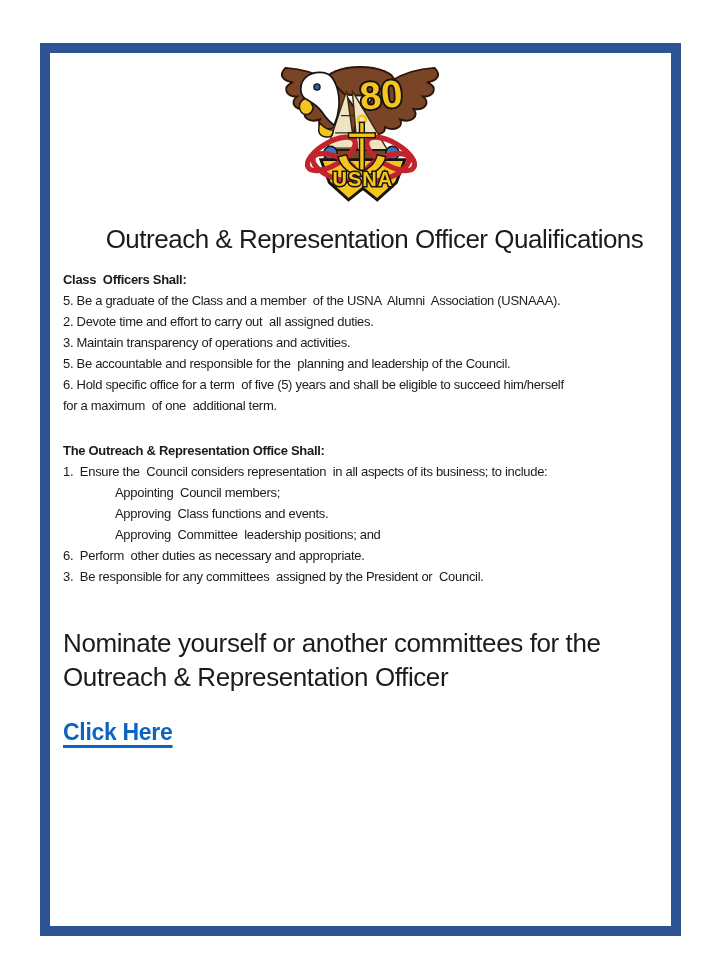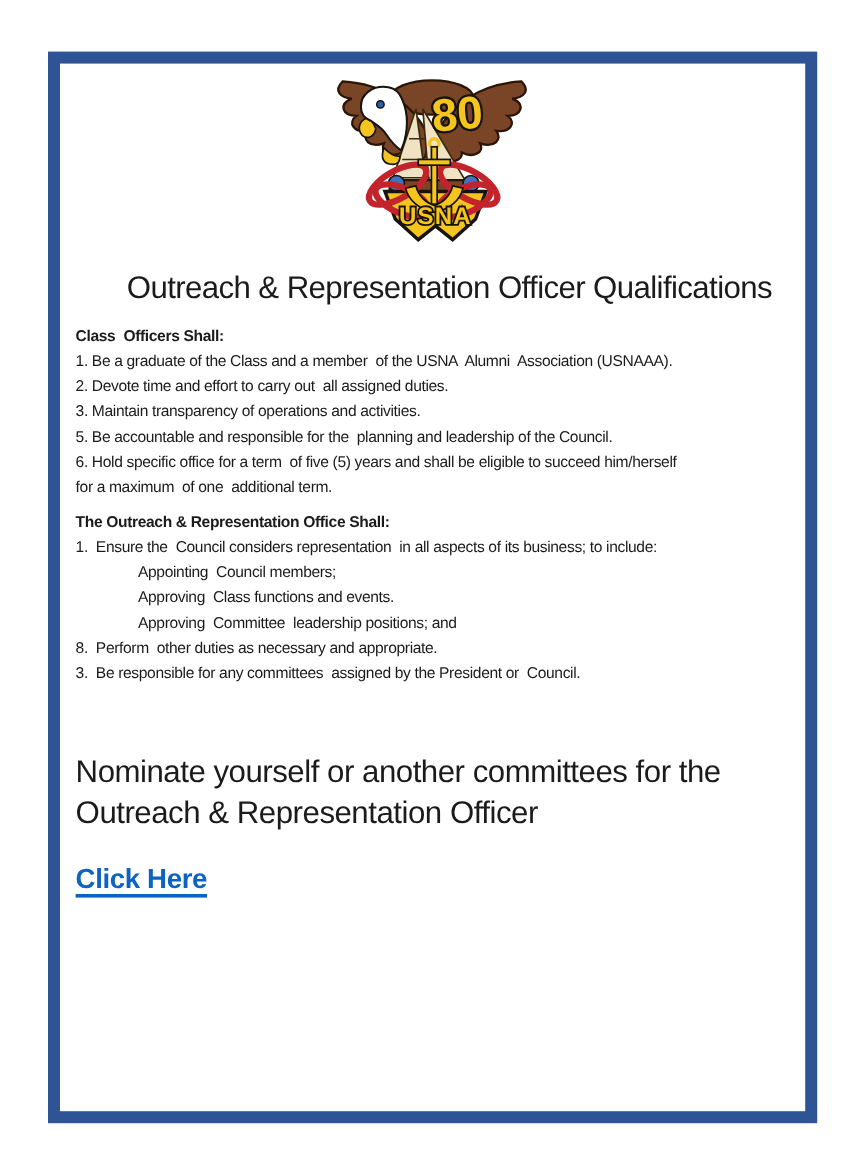--- a/index.html
+++ b/index.html
@@ -41,21 +41,21 @@
     line-height:34px; color:var(--text);padding-left:28px;
   }
 
   .body-text {
     position:absolute; left:63px; top:269px; width:612px;
     font-size:13px; line-height:21px; letter-spacing:-0.3px;
     color:var(--text);
   }
   .sec-heading { font-weight:bold; white-space:pre; }
   .line { white-space:pre; }
-  .sec2 { margin-top:8px; }
+  .sec2 { margin-top:24px; }
 
   .nominate {
     position:absolute; left:63px; top:626px; width:600px;
     font-size:26px; line-height:34px; letter-spacing:-0.4px;
     color:var(--text);
   }
   .nom-line { white-space:pre; }
 
   .click-here {
     position:absolute; left:63px; top:719px;
@@ -112,36 +112,36 @@
 
     <text x="93" y="134" text-anchor="middle" class="crest-banner-text">USNA</text>
   </svg>
 
   <h1 class="title">Outreach &amp; Representation Officer Qualifications</h1>
 
   <div class="body-text">
     <div class="sec">
       <div class="sec-heading">Class  Officers Shall:</div>
       <div>
-          <div class="line">1. Be a graduate of the Class and a member  of the USNA  Alumni  Association (USNAAA).</div>
+          <div class="line">5. Be a graduate of the Class and a member  of the USNA  Alumni  Association (USNAAA).</div>
           <div class="line">2. Devote time and effort to carry out  all assigned duties.</div>
           <div class="line">3. Maintain transparency of operations and activities.</div>
           <div class="line">5. Be accountable and responsible for the  planning and leadership of the Council.</div>
           <div class="line">6. Hold specific office for a term  of five (5) years and shall be eligible to succeed him/herself</div>
           <div class="line">for a maximum  of one  additional term.</div>
         </div>
     </div>
     <div class="sec sec2">
       <div class="sec-heading">The Outreach &amp; Representation Office Shall:</div>
       <div>
           <div class="line">1.  Ensure the  Council considers representation  in all aspects of its business; to include:</div>
           <div class="line" style="padding-left: 52px;">Appointing  Council members;</div>
           <div class="line" style="padding-left: 52px;">Approving  Class functions and events.</div>
           <div class="line" style="padding-left: 52px;">Approving  Committee  leadership positions; and</div>
-          <div class="line">8.  Perform  other duties as necessary and appropriate.</div>
+          <div class="line">6.  Perform  other duties as necessary and appropriate.</div>
           <div class="line">3.  Be responsible for any committees  assigned by the President or  Council.</div>
         </div>
     </div>
   </div>
 
   <div class="nominate">
     <div>
         <div class="nom-line">Nominate yourself or another committees for the</div>
         <div class="nom-line">Outreach &amp; Representation Officer</div>
       </div>

